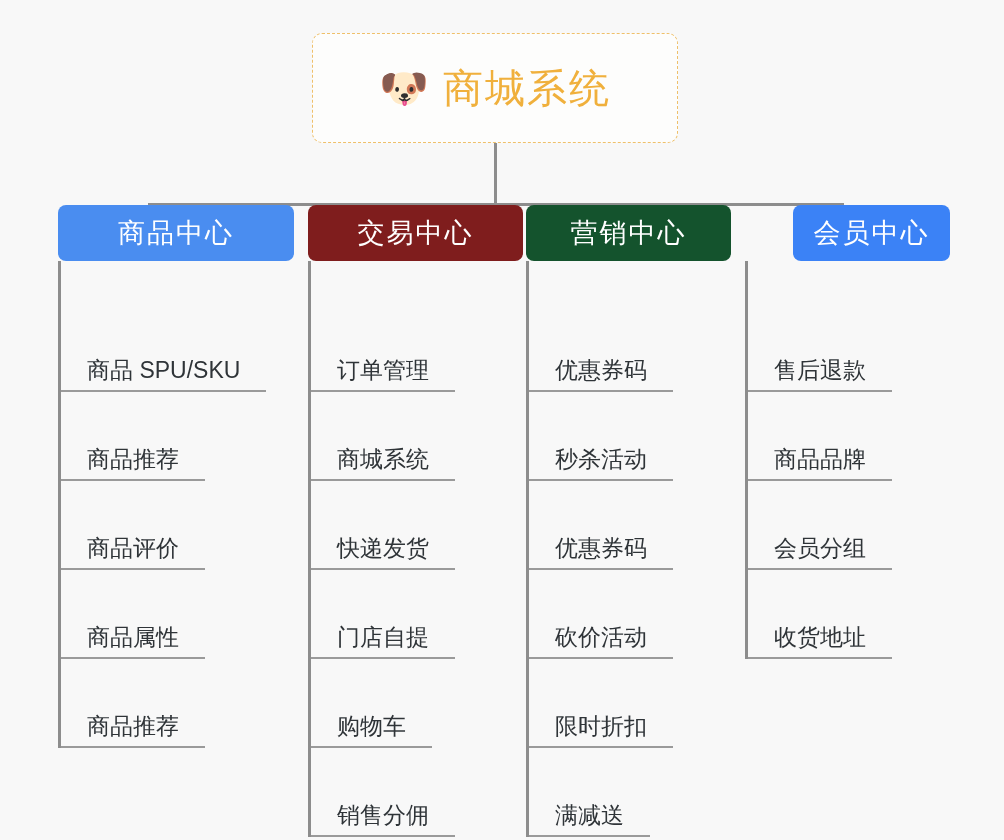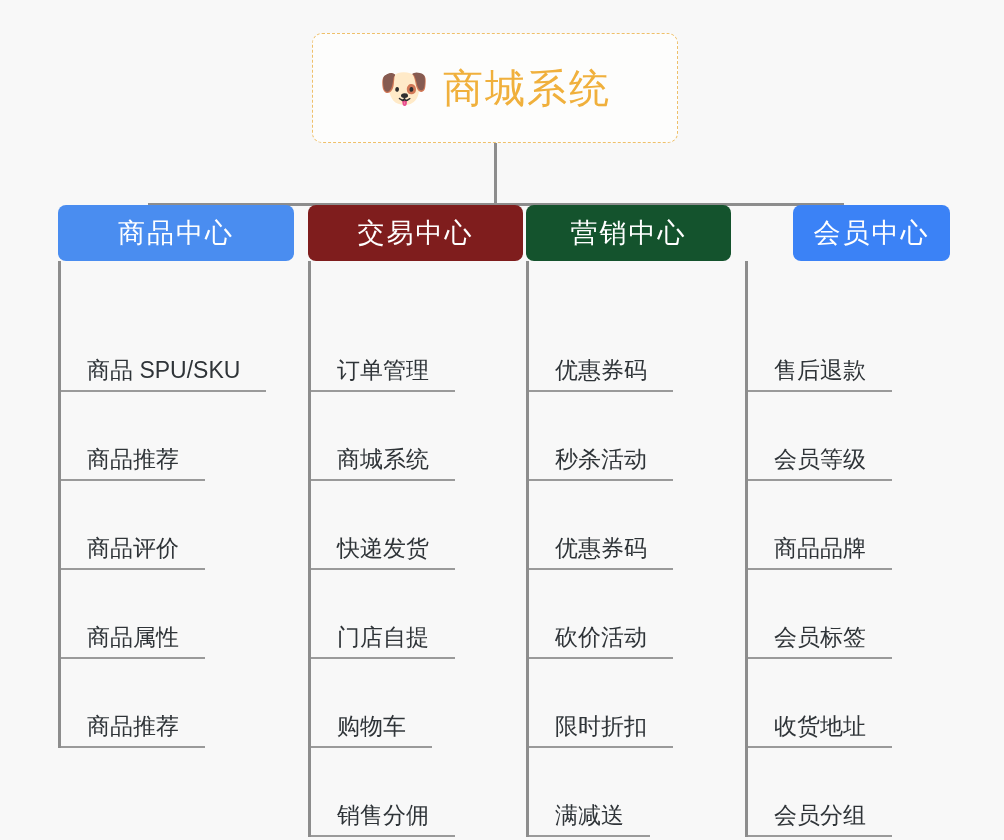--- a/index.html
+++ b/index.html
@@ -202,30 +202,24 @@
 
   <div class="branch" id="branch-3">
     <div class="branch-head">
       <span>会员中心</span>
     </div>
     <div class="leaf-list">
       <div class="leaf-item">
         <span class="leaf-label">售后退款</span>
       </div>
       <div class="leaf-item">
-        <span class="leaf-label">会员等级</span>
-      </div>
-      <div class="leaf-item">
         <span class="leaf-label">商品品牌</span>
       </div>
       <div class="leaf-item">
-        <span class="leaf-label">会员标签</span>
+        <span class="leaf-label">会员分组</span>
       </div>
       <div class="leaf-item">
         <span class="leaf-label">收货地址</span>
       </div>
-      <div class="leaf-item">
-        <span class="leaf-label">会员分组</span>
-      </div>
     </div>
   </div>
 
 </div>
 
 </body></html>

